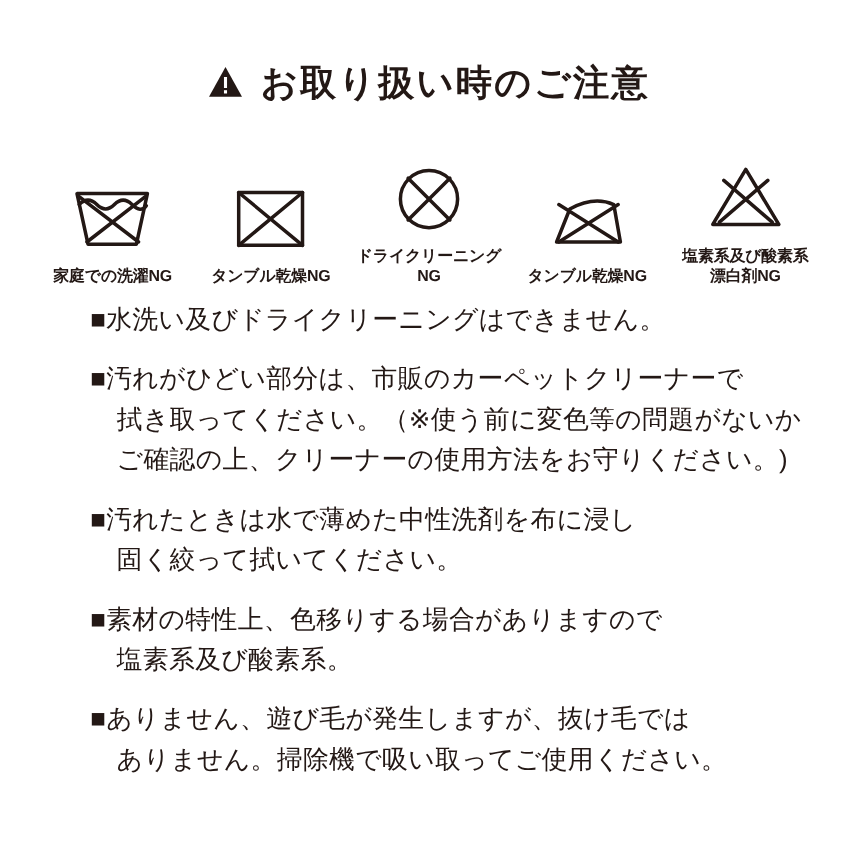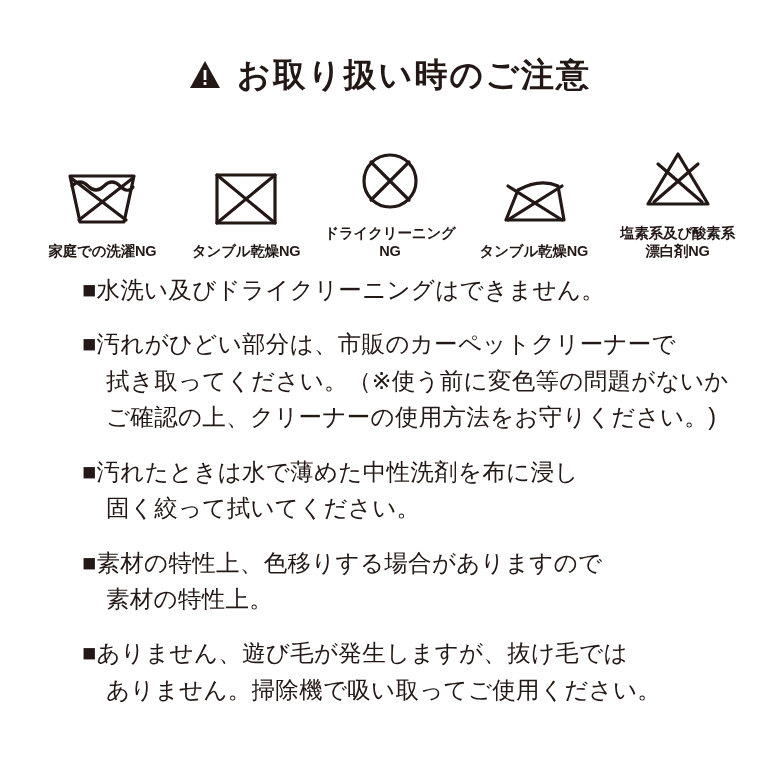--- a/index.html
+++ b/index.html
@@ -202,21 +202,21 @@
       <div class="note-line indent">ご確認の上、クリーナーの使用方法をお守りください。)</div>
     </div>
 
     <div class="note">
       <div class="note-line">■汚れたときは水で薄めた中性洗剤を布に浸し</div>
       <div class="note-line indent">固く絞って拭いてください。</div>
     </div>
 
     <div class="note">
       <div class="note-line">■素材の特性上、色移りする場合がありますので</div>
-      <div class="note-line indent">素材の特性上。</div>
+      <div class="note-line indent">塩素系及び酸素系。</div>
     </div>
 
     <div class="note">
       <div class="note-line">■ありません、遊び毛が発生しますが、抜け毛では</div>
       <div class="note-line indent">ありません。掃除機で吸い取ってご使用ください。</div>
     </div>
 
   </div>
 
 </div>

